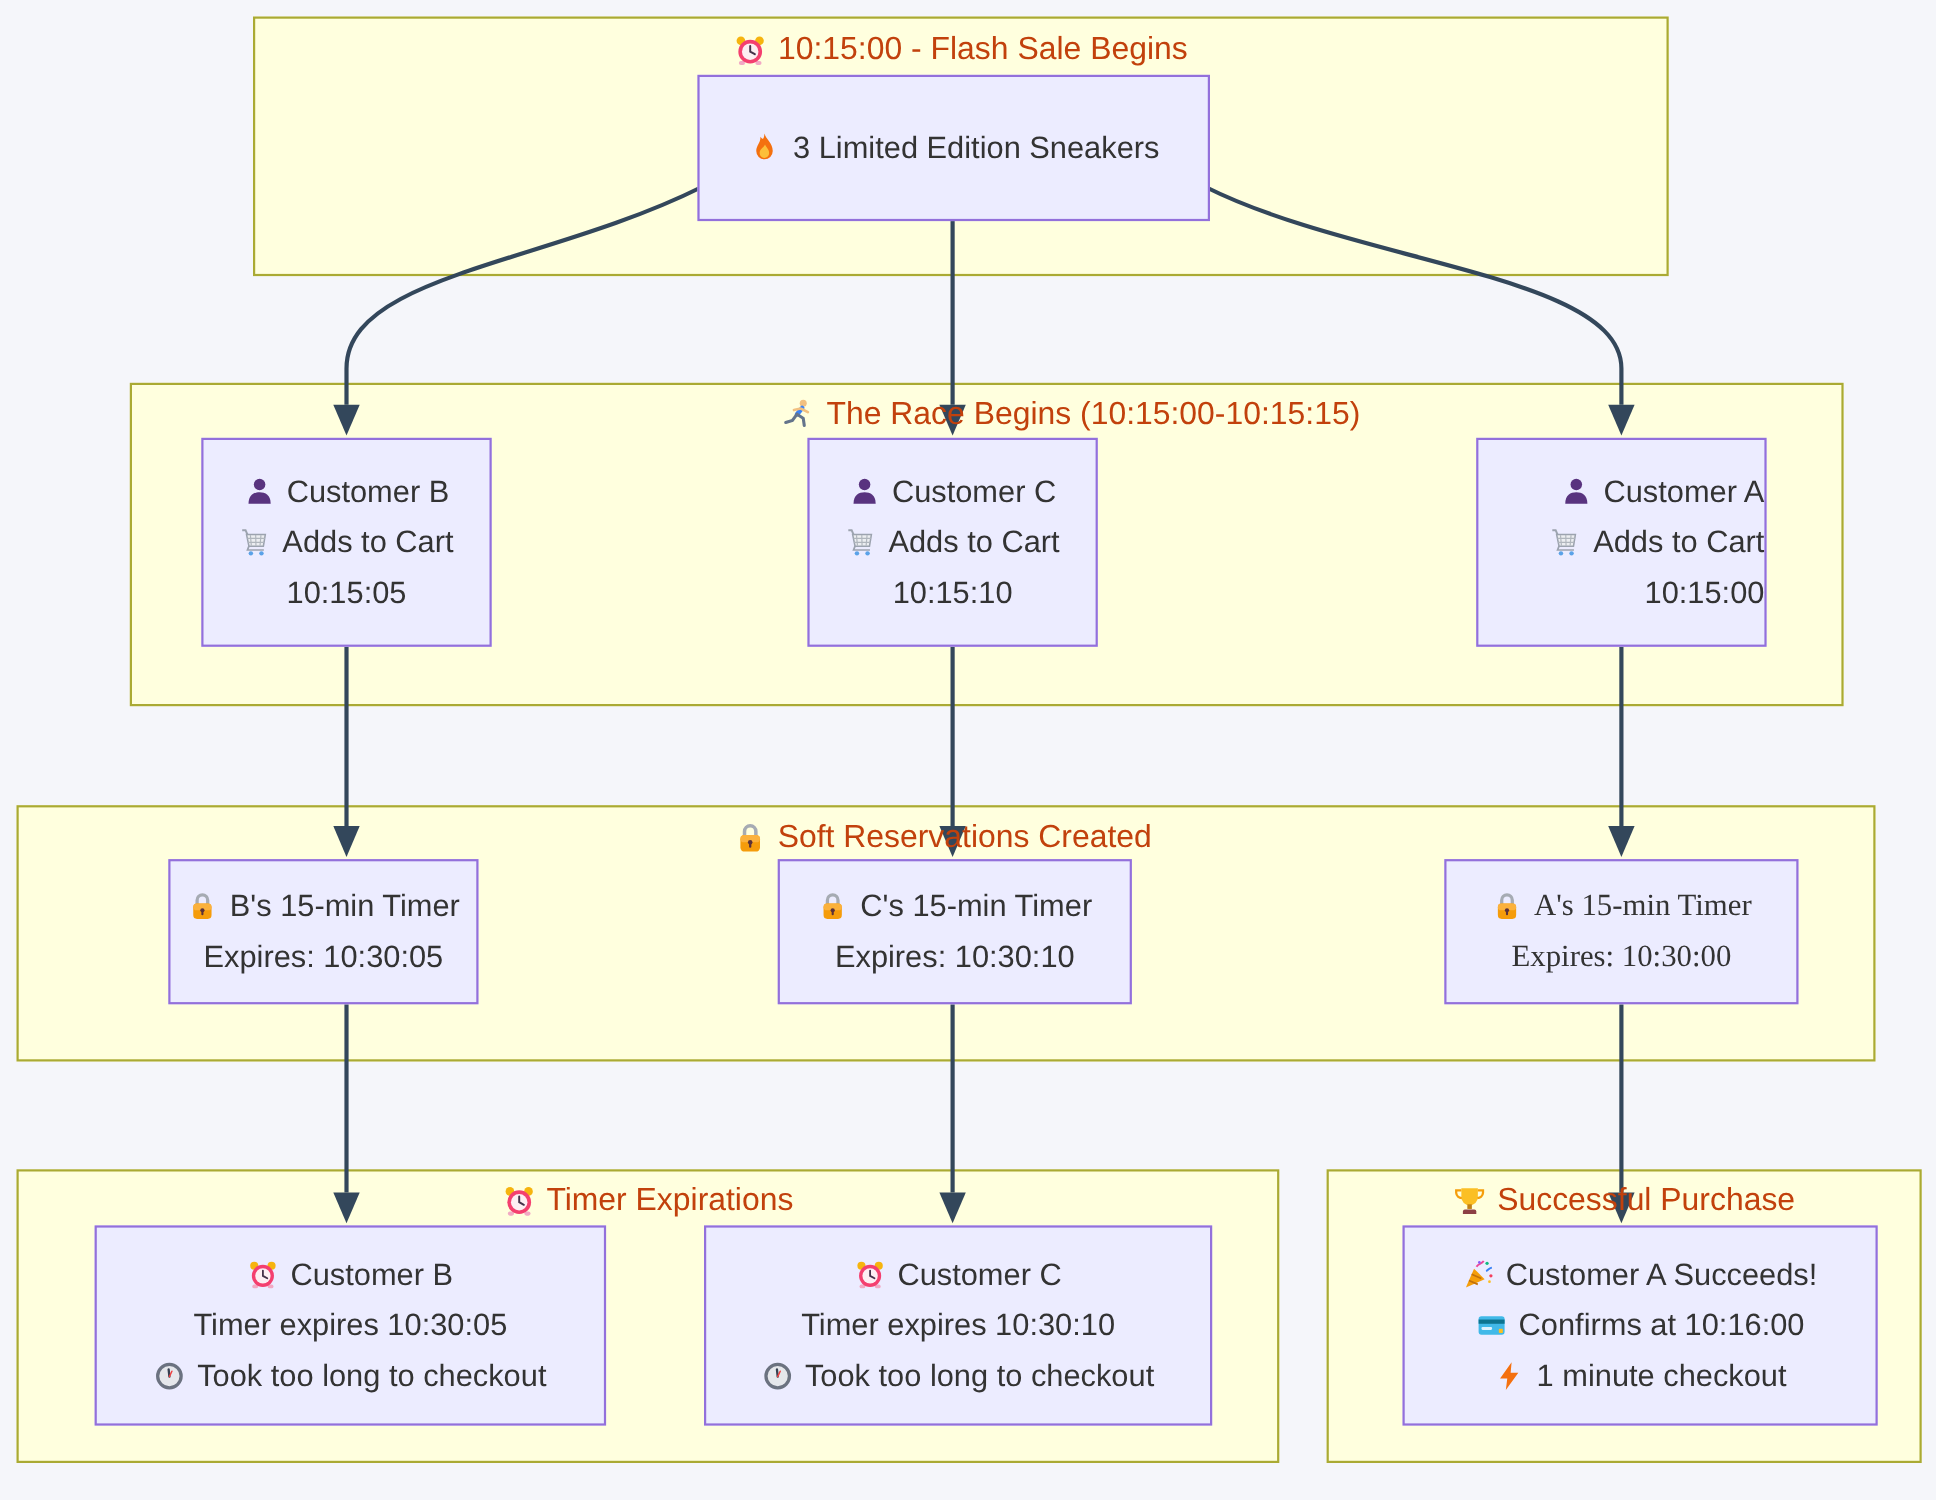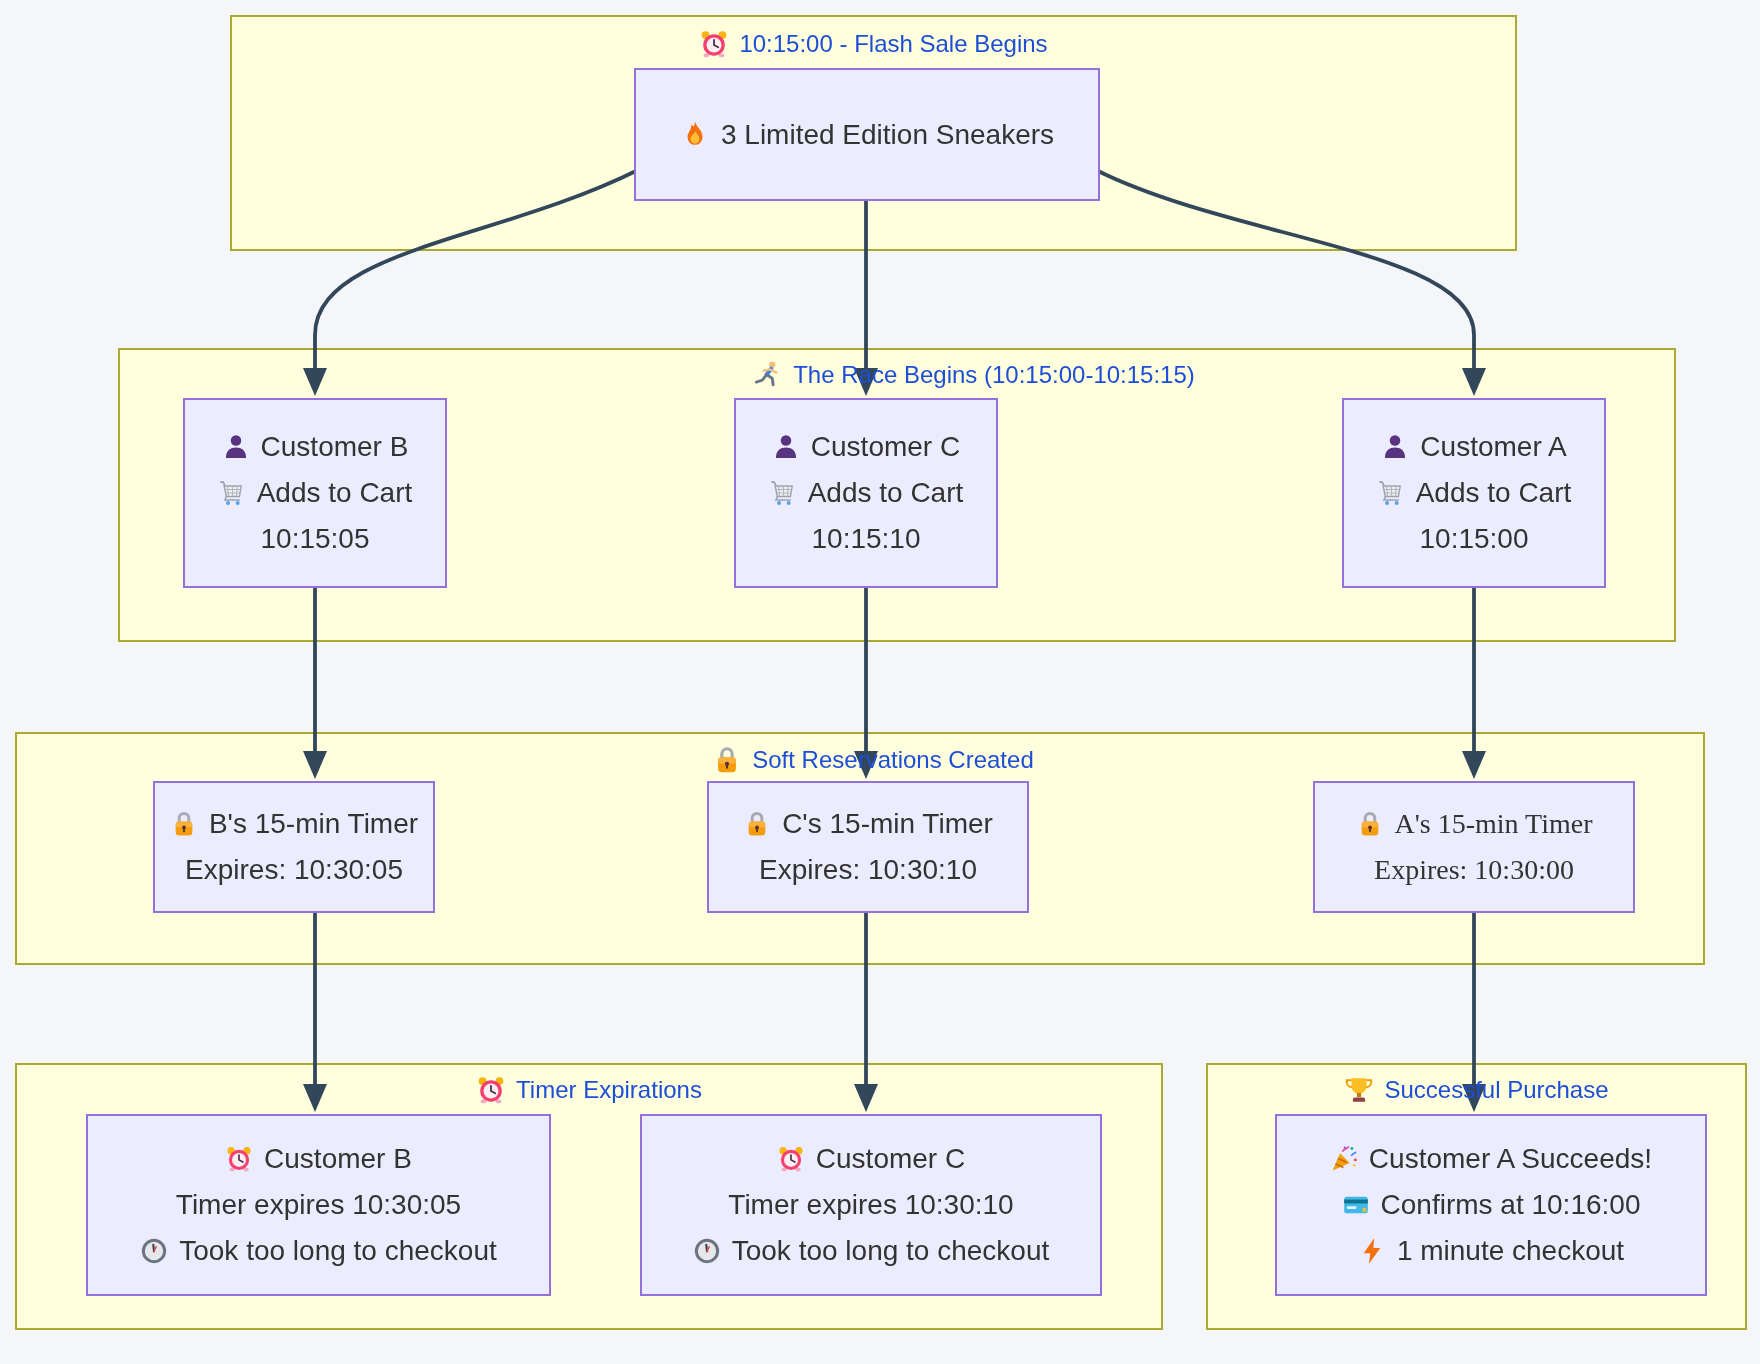--- a/index.html
+++ b/index.html
@@ -7,21 +7,21 @@
     position:relative;width:1760px;height:1364px;background:#f5f6fa;
     font-family:"Liberation Sans","DejaVu Sans",sans-serif;color:#333;
     overflow:hidden;
   }
   .section{
     position:absolute;background:#ffffde;border:2px solid #aaaa33;
     box-sizing:border-box;
   }
   .sec-title{
     position:absolute;left:0;right:0;display:flex;justify-content:center;
-    align-items:center;gap:10px;font-size:24px;color:#1d4ed8;white-space:nowrap;
+    align-items:center;gap:10px;font-size:29px;color:#c2410c;white-space:nowrap;
   }
   .node{
     position:absolute;background:#ececff;border:2px solid #9370db;
     box-sizing:border-box;display:flex;flex-direction:column;
     justify-content:center;align-items:center;font-size:28px;color:#333;
   }
   .nline{display:flex;align-items:center;justify-content:center;gap:11px;height:46px;white-space:nowrap;}
   .icon{width:30px;height:30px;flex:0 0 auto;}
   .icon.sm{width:28px;height:28px;}
   #arrows{position:absolute;left:0;top:0;pointer-events:none;}
@@ -140,21 +140,21 @@
         <use href="#i-alarm"></use>
       </svg>
     <span>10:15:00 - Flash Sale Begins</span>
   </div>
   <div class="sec-title" style="left:118px;width:1712px;top:360px;">
     <svg class="icon">
         <use href="#i-runner"></use>
       </svg>
     <span>The Race Begins (10:15:00-10:15:15)</span>
   </div>
-  <div class="sec-title" style="left:28px;width:1690px;top:745px;align-items:center;">
+  <div class="sec-title" style="left:12px;width:1690px;top:745px;align-items:center;">
     <svg class="icon">
         <use href="#i-lock"></use>
       </svg>
     <span>Soft Reservations Created</span>
   </div>
   <div class="sec-title" style="left:15px;width:1148px;top:1075px;">
     <svg class="icon">
         <use href="#i-alarm"></use>
       </svg>
     <span>Timer Expirations</span>
@@ -204,21 +204,21 @@
       <svg class="icon sm">
           <use href="#i-cart"></use>
         </svg>
       <span>Adds to Cart</span>
     </div>
     <div class="nline">
       <span>10:15:10</span>
     </div>
   </div>
 
-  <div class="node" style="left:1342px;top:398px;width:264px;height:190px;">
+  <div class="node" style="left:1342px;top:398px;width:264px;height:190px;align-items:flex-end;">
     <div class="nline">
       <svg class="icon sm">
           <use href="#i-person"></use>
         </svg>
       <span>Customer A</span>
     </div>
     <div class="nline">
       <svg class="icon sm">
           <use href="#i-cart"></use>
         </svg>

